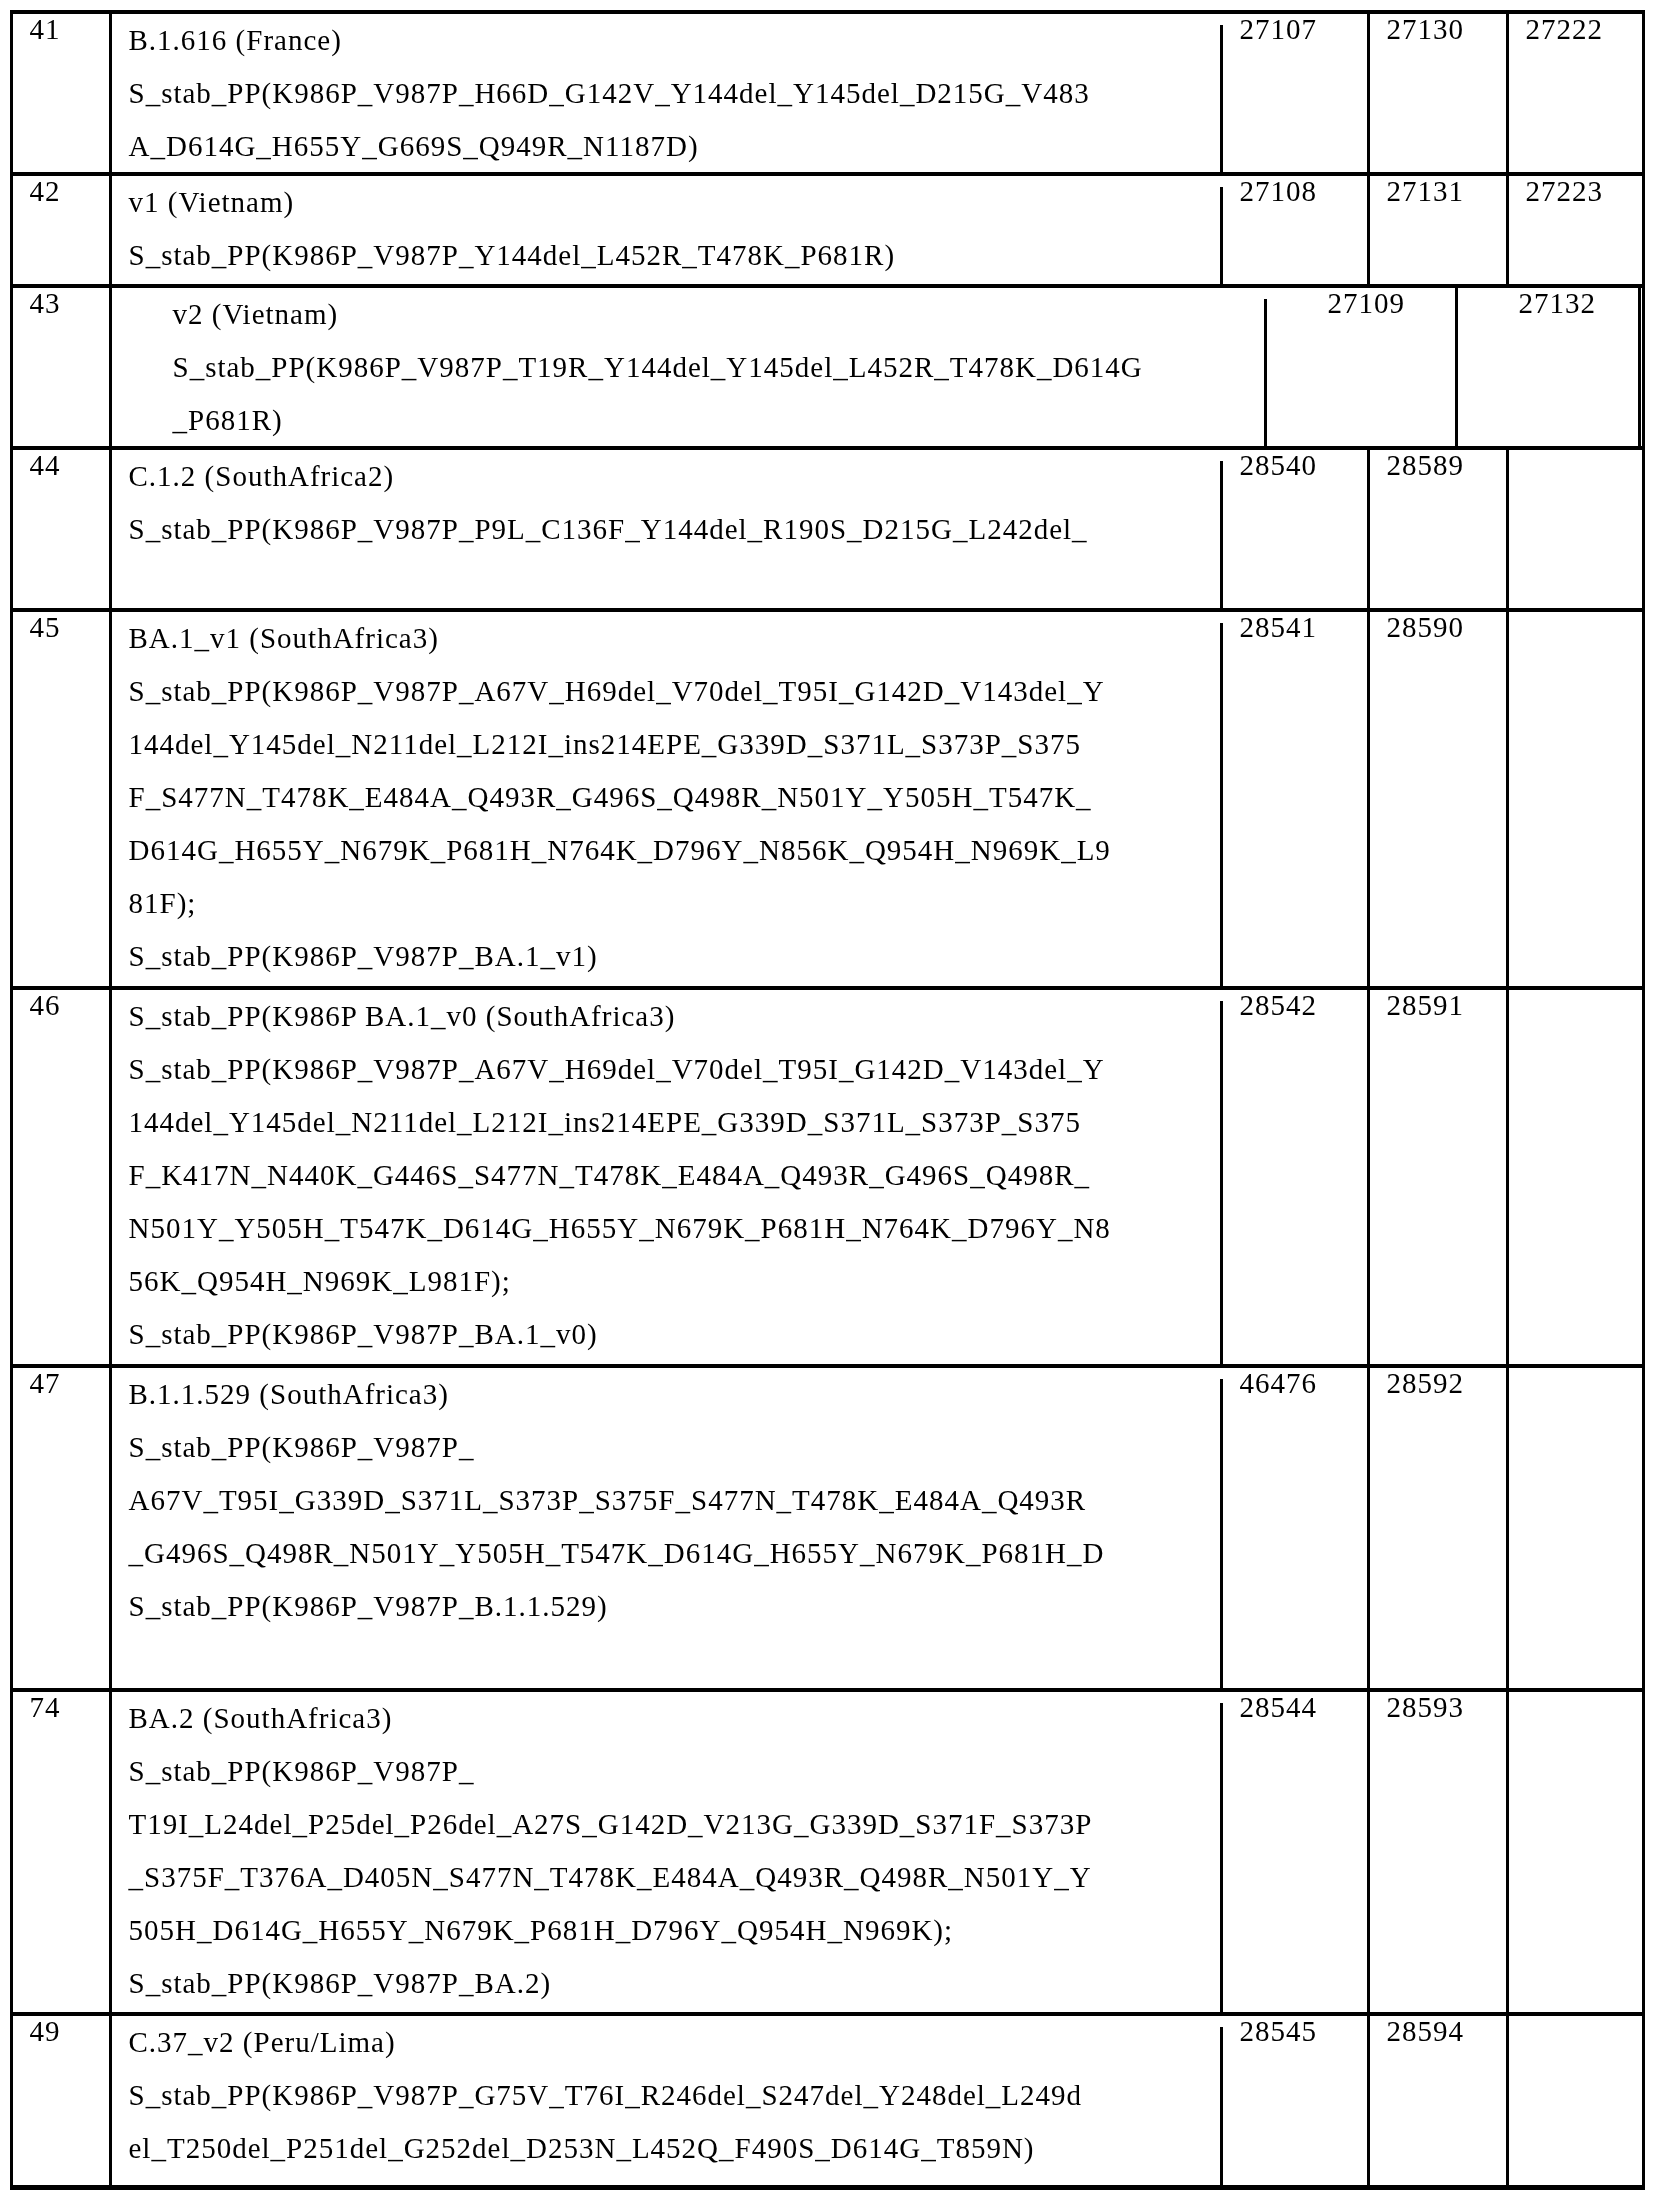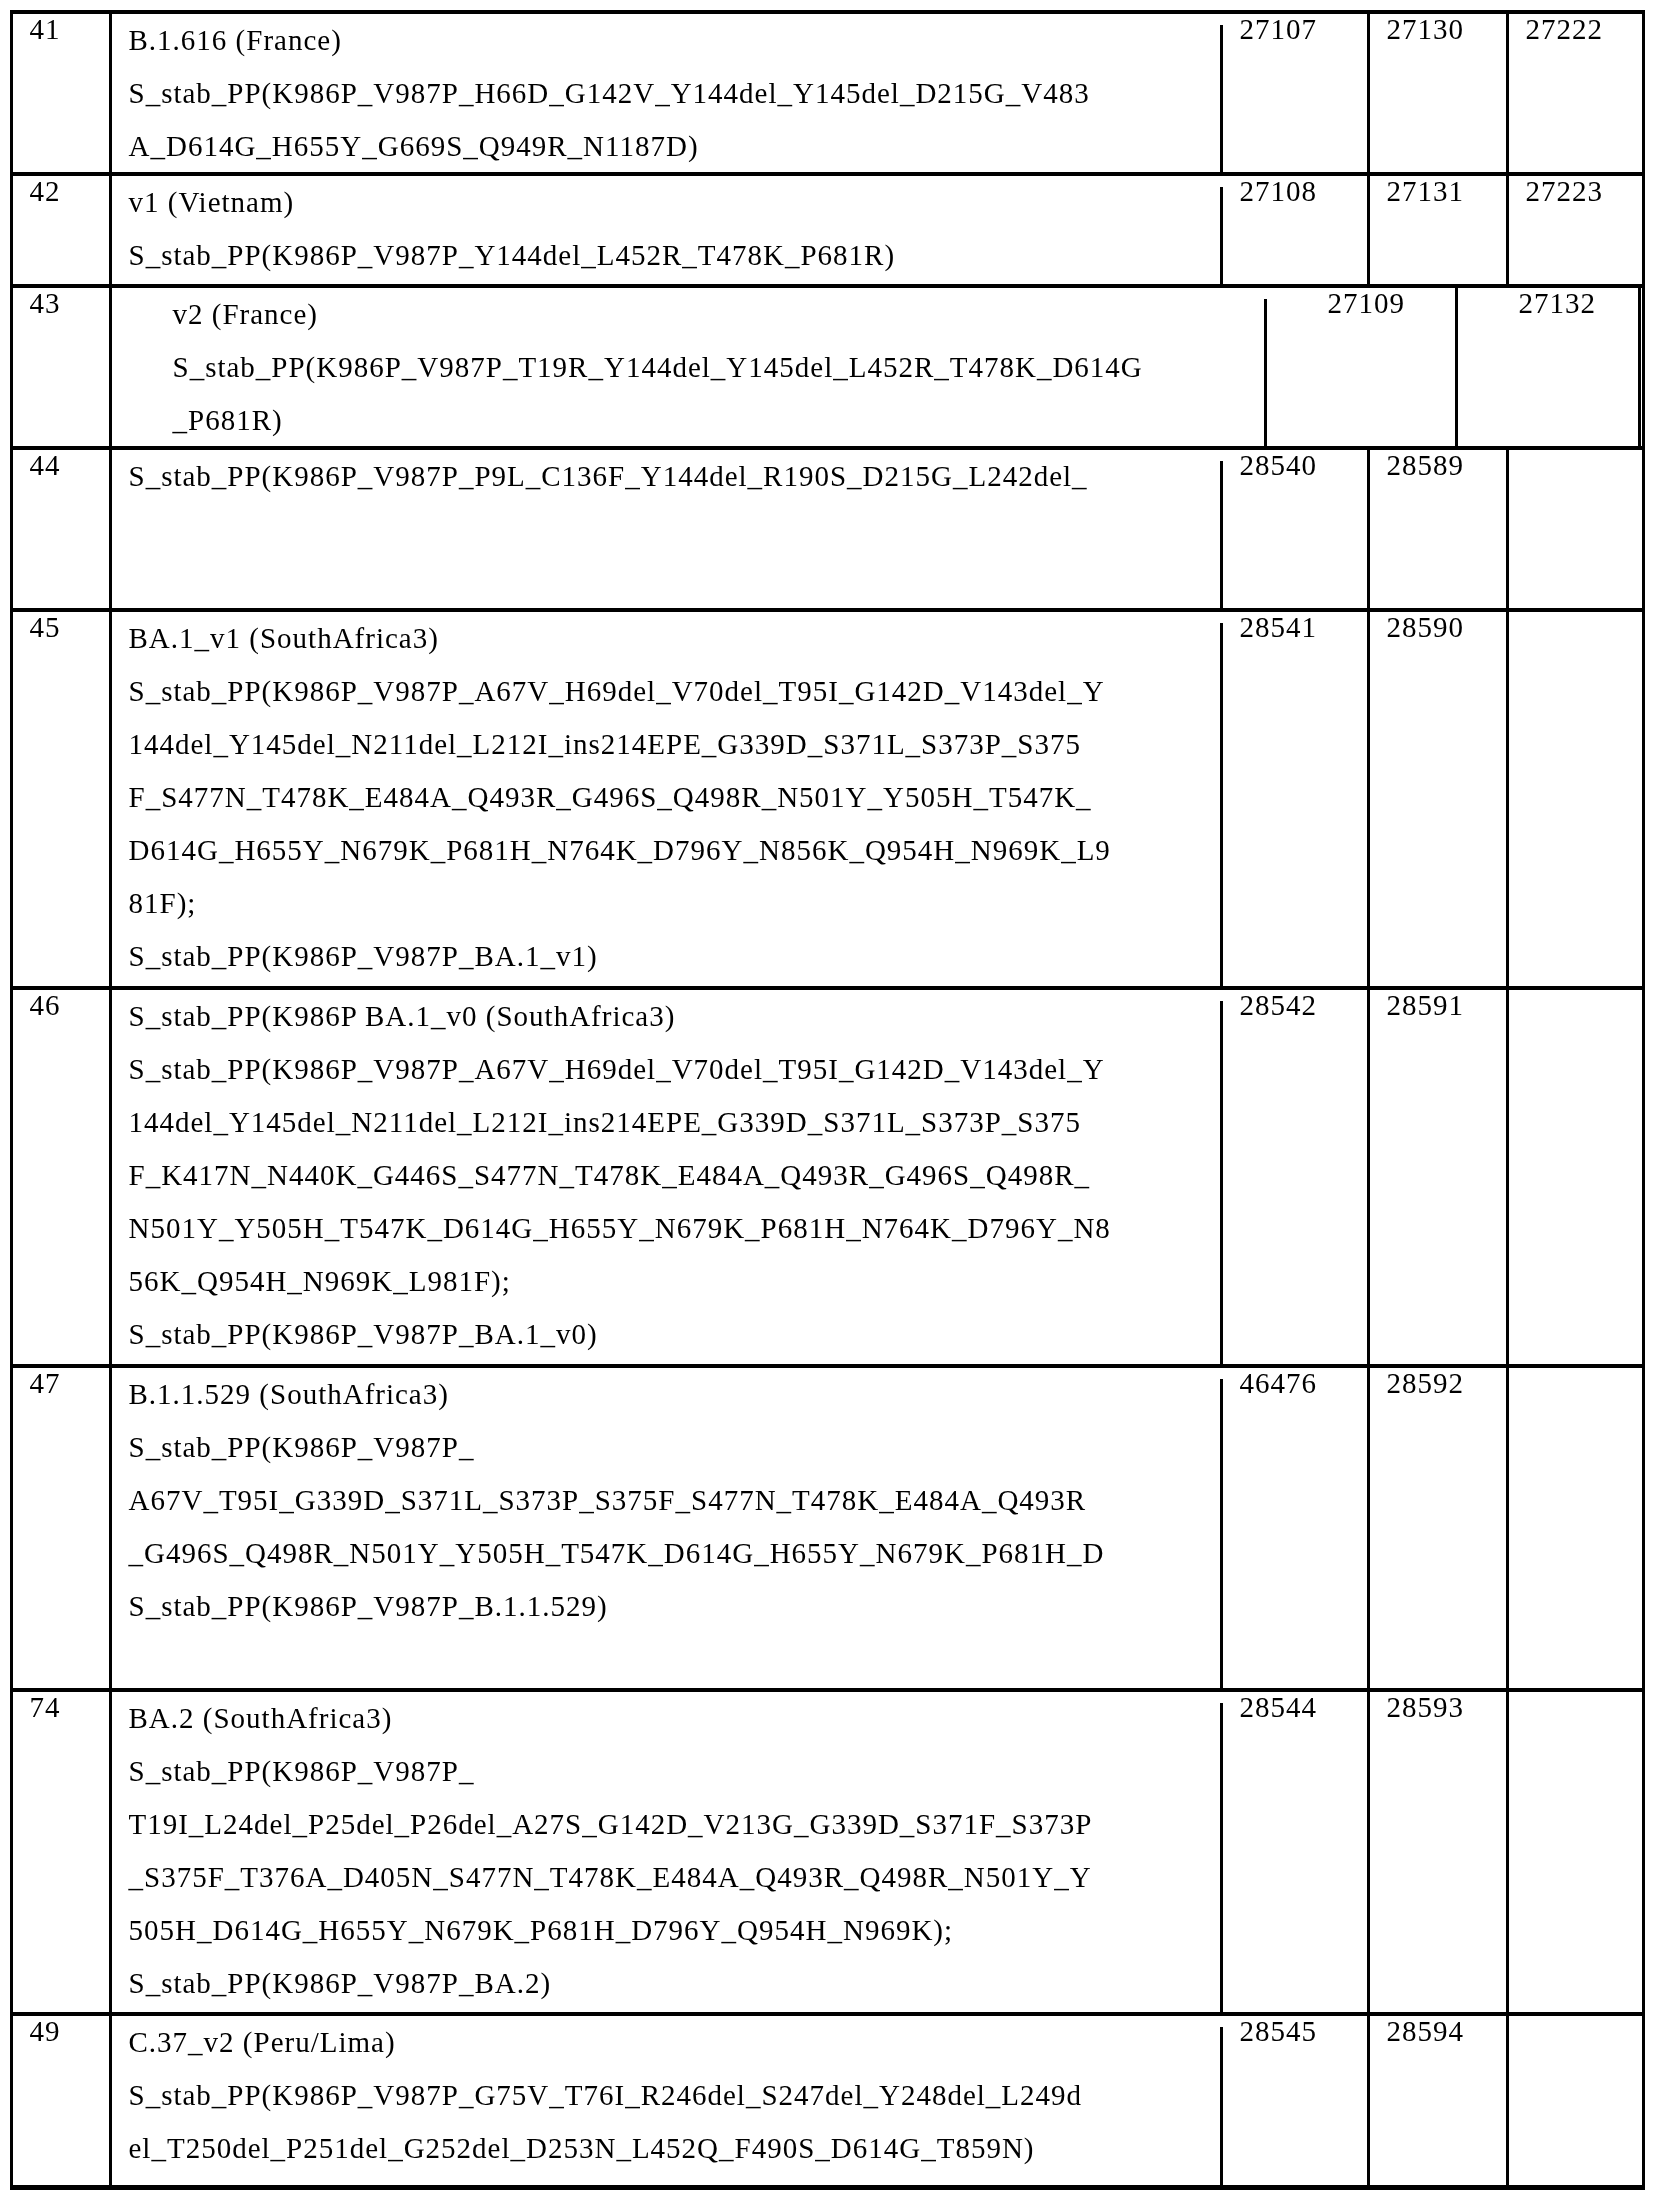--- a/index.html
+++ b/index.html
@@ -112,21 +112,21 @@
         </div>
       </div>
       <div class="row" style="height: 162px; gap: 44px;">
         <div class="cell c-num">
           <div class="txt">
             <div class="line">43</div>
           </div>
         </div>
         <div class="cell c-desc">
           <div class="txt">
-            <div class="line">v2 (France)</div>
+            <div class="line">v2 (Vietnam)</div>
             <div class="line">S_stab_PP(K986P_V987P_T19R_Y144del_Y145del_L452R_T478K_D614G</div>
             <div class="line">_P681R)</div>
           </div>
         </div>
         <div class="cell c-id1">
           <div class="txt">
             <div class="line">27109</div>
           </div>
         </div>
         <div class="cell c-id2">
@@ -141,20 +141,21 @@
         </div>
       </div>
       <div class="row" style="height: 162px;">
         <div class="cell c-num">
           <div class="txt">
             <div class="line">44</div>
           </div>
         </div>
         <div class="cell c-desc">
           <div class="txt">
+            <div class="line">C.1.2 (SouthAfrica2)</div>
             <div class="line">S_stab_PP(K986P_V987P_P9L_C136F_Y144del_R190S_D215G_L242del_</div>
           </div>
         </div>
         <div class="cell c-id1">
           <div class="txt">
             <div class="line">28540</div>
           </div>
         </div>
         <div class="cell c-id2">
           <div class="txt">

